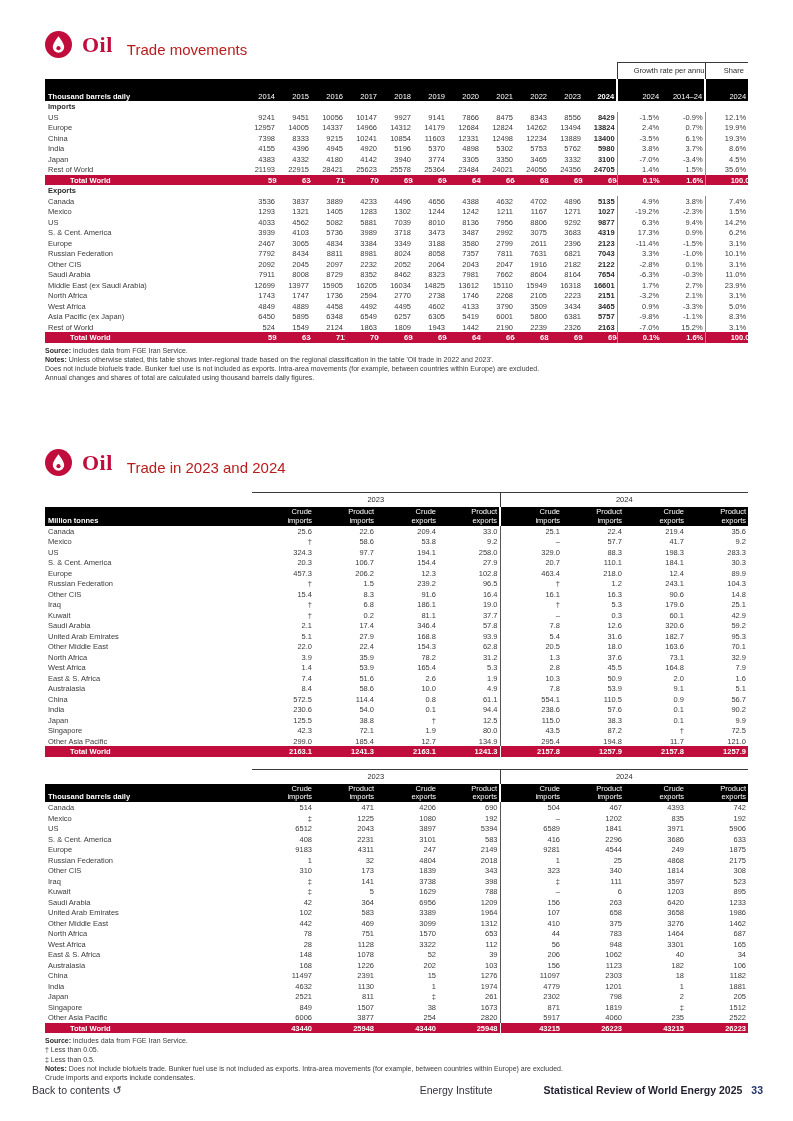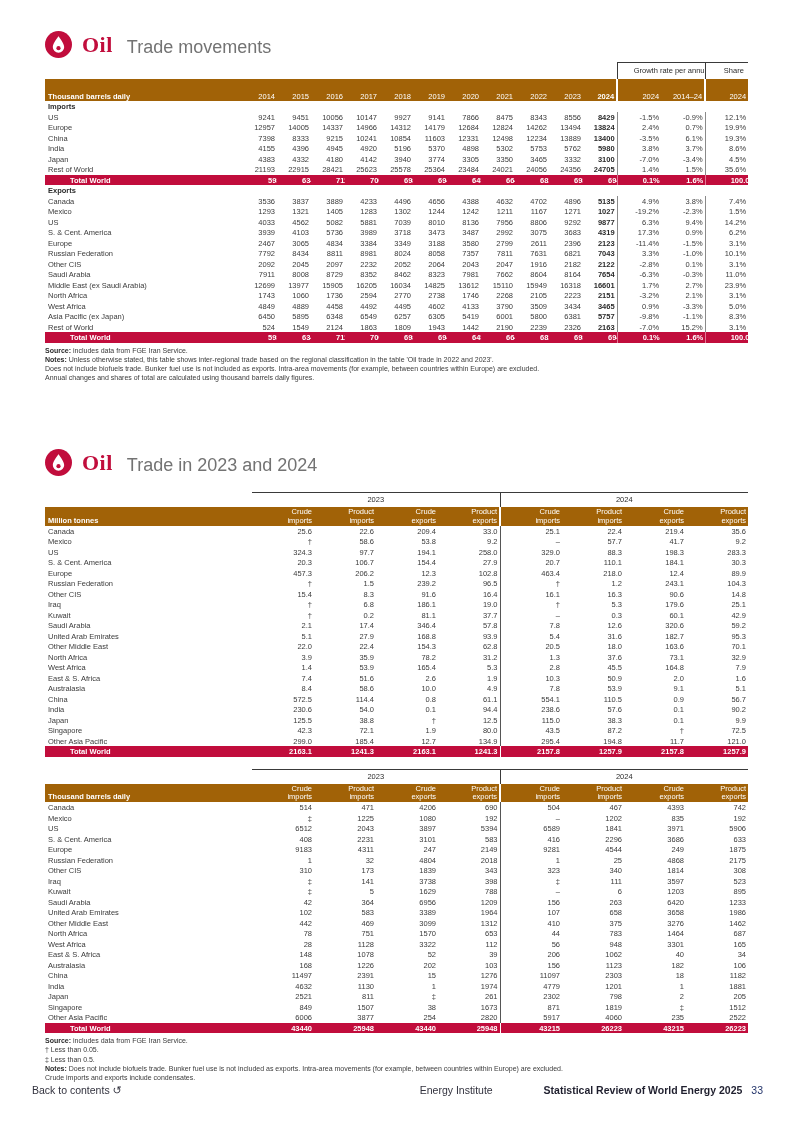--- a/index.html
+++ b/index.html
@@ -8,27 +8,27 @@
     width:793px; height:1121px; position:relative;
     font-family:"Liberation Sans", sans-serif; color:#3a3a3a;
     overflow:hidden;
   }
   .content { padding:26px 45px 0 45px; }
 
   
   .sec-head { display:flex; align-items:flex-end; gap:10px; height:32px; }
   .drop-badge { width:27px; height:27px; flex:0 0 27px; }
   .sec-title { font-family:"Liberation Serif", serif; font-weight:bold; font-size:22px; color:#c10d3c; letter-spacing:.5px; }
-  .sec-sub { font-size:18px; color:#737373; margin-left:4px; margin-top:18px; }
+  .sec-sub { font-size:15px; color:#b91c1c; margin-left:4px; margin-top:18px; }
 
   
   table { border-collapse:collapse; table-layout:fixed; width:703px; font-size:7.5px; }
   td, th { padding:1px 2px 0.5px 2px; text-align:right; vertical-align:bottom; white-space:nowrap; overflow:hidden; }
   td.lbl, th.lbl { text-align:left; padding-left:3px; }
-  .band th { background:#a16207; color:#ffffff; font-weight:normal; }
+  .band th { background:#000000; color:#ffffff; font-weight:normal; }
   .band th.lbl { font-weight:bold; }
   .band th.b { font-weight:bold; }
   tr.total td { background:#c10d3c; color:#ffffff; font-weight:bold;padding-left:25px; }
   td.b2024 { font-weight:bold; color:#2b2b2b; }
   tr.total td.b2024 { color:#ffffff; }
   tr.secrow td { font-weight:bold; color:#2b2b2b; text-align:left; padding-left:3px; }
 
   
   #t1 { margin-top:4px; }
   #t1 tr.groups td { border:none; font-size:7.5px; color:#2b2b2b; text-align:center; padding:3px 2px 4px 16px; vertical-align:middle; }
@@ -55,21 +55,21 @@
 
   .gap1 { height:62px; }
   .gap2 { height:16px; }
   .tgap { height:12px; }
 
   
   .footer { position:absolute; left:32px; right:30px; bottom:24px; display:flex; justify-content:space-between; align-items:baseline; font-size:10.5px; color:#32323e; }
   .back-link { color:#32323e; text-decoration:none; cursor:pointer; }
   .back-icon { font-size:11px; color:#32323e; }
   .ftr-right b { color:#1f1f2e;padding-left:48px; }
-  .pagenum { font-weight:normal; color:#24356b; margin-left:6px; }
+  .pagenum { font-weight:bold; color:#24356b; margin-left:6px; }
 </style>
 </head>
 <body>
 
 <div class="content">
 
   <div class="sec-head">
     <svg class="drop-badge" viewBox="0 0 27 27">
       <circle cx="13.5" cy="13.5" r="13.5" fill="#c10d3c"></circle>
       <path d="M13.5 5.2 C 13.5 5.2 7.8 12.2 7.8 16 a5.7 5.7 0 0 0 11.4 0 C 19.2 12.2 13.5 5.2 13.5 5.2 Z" fill="#ffffff"></path>
@@ -386,21 +386,21 @@
           <td>15949</td>
           <td>16318</td>
           <td class="b2024">16601</td>
           <td class="vsep">1.7%</td>
           <td>2.7%</td>
           <td class="vsep">23.9%</td>
         </tr>
         <tr>
           <td class="lbl">North Africa</td>
           <td>1743</td>
-          <td>1060</td>
+          <td>1747</td>
           <td>1736</td>
           <td>2594</td>
           <td>2770</td>
           <td>2738</td>
           <td>1746</td>
           <td>2268</td>
           <td>2105</td>
           <td>2223</td>
           <td class="b2024">2151</td>
           <td class="vsep">-3.2%</td>

